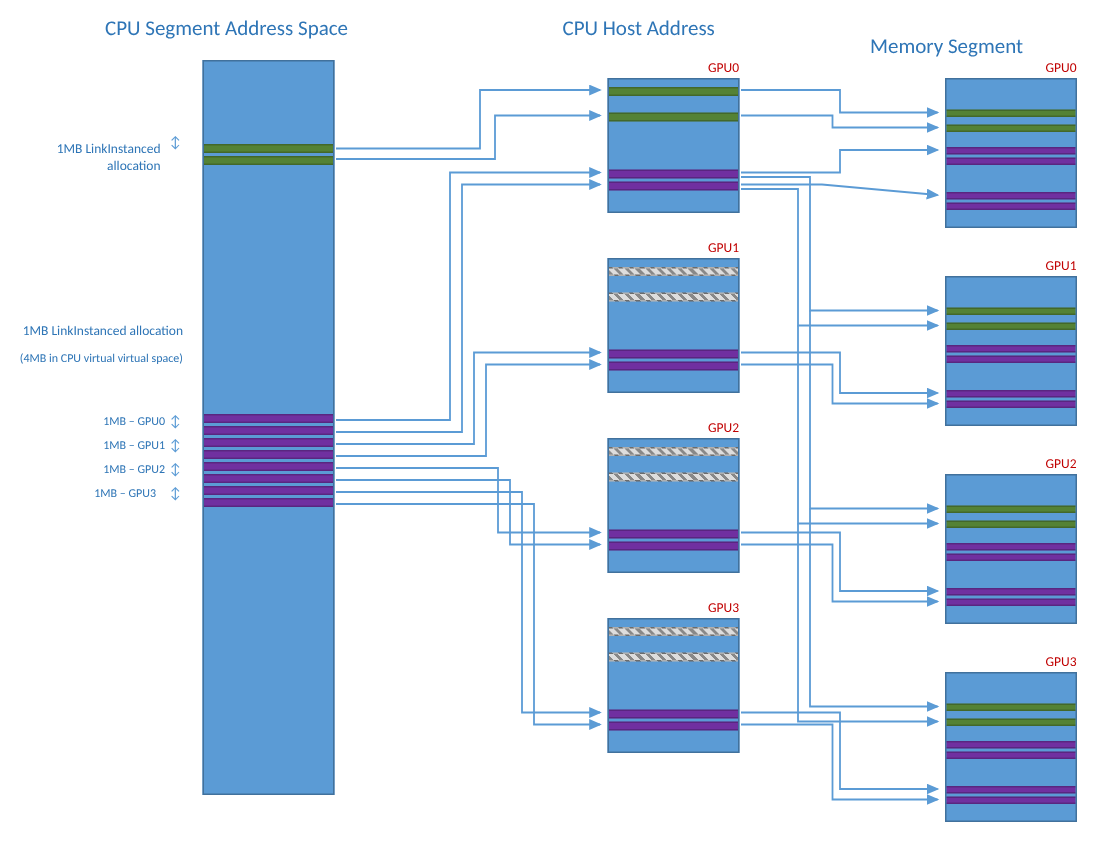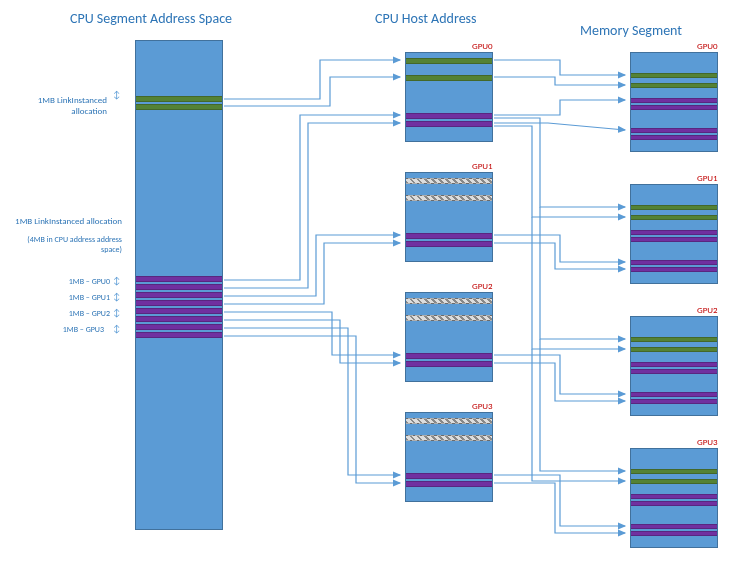--- a/index.html
+++ b/index.html
@@ -36,21 +36,21 @@
   <div class="stripe purple" style="top:267px; height:6px;"></div>
   <div class="stripe purple" style="top:275px; height:6px;"></div>
   <div class="stripe purple" style="top:283px; height:6px;"></div>
   <div class="stripe purple" style="top:291px; height:6px;"></div>
 </div>
 
 <div class="label" style="left:12px; top:95px; width:95px;">1MB LinkInstanced allocation</div>
 <div class="vert-arrow" style="left:113px; top:90px;">↕</div>
 
 <div class="label" style="left:12px; top:216px; width:110px;">1MB LinkInstanced allocation</div>
-<div class="label" style="left:12px; top:235px; width:110px; font-size:8px;">(4MB in CPU address address space)</div>
+<div class="label" style="left:12px; top:235px; width:110px; font-size:8px;">(4MB in CPU virtual virtual space)</div>
 
 <div class="mini-label" style="left:55px; top:276px; width:55px;">1MB – GPU0</div>
 <div class="mini-label" style="left:55px; top:292px; width:55px;">1MB – GPU1</div>
 <div class="mini-label" style="left:55px; top:308px; width:55px;">1MB – GPU2</div>
 <div class="mini-label" style="left:49px; top:324px; width:55px;">1MB – GPU3</div>
 <div class="vert-arrow" style="left:113px; top:276px;">↕</div>
 <div class="vert-arrow" style="left:113px; top:292px;">↕</div>
 <div class="vert-arrow" style="left:113px; top:308px;">↕</div>
 <div class="vert-arrow" style="left:113px; top:324px;">↕</div>
 

